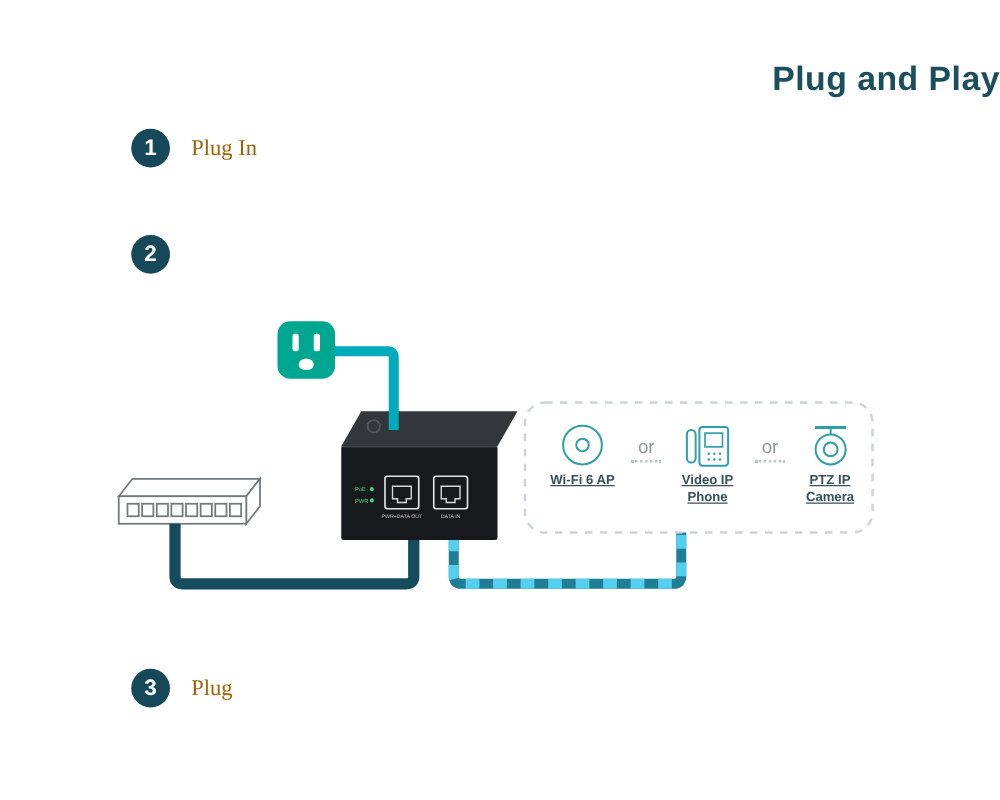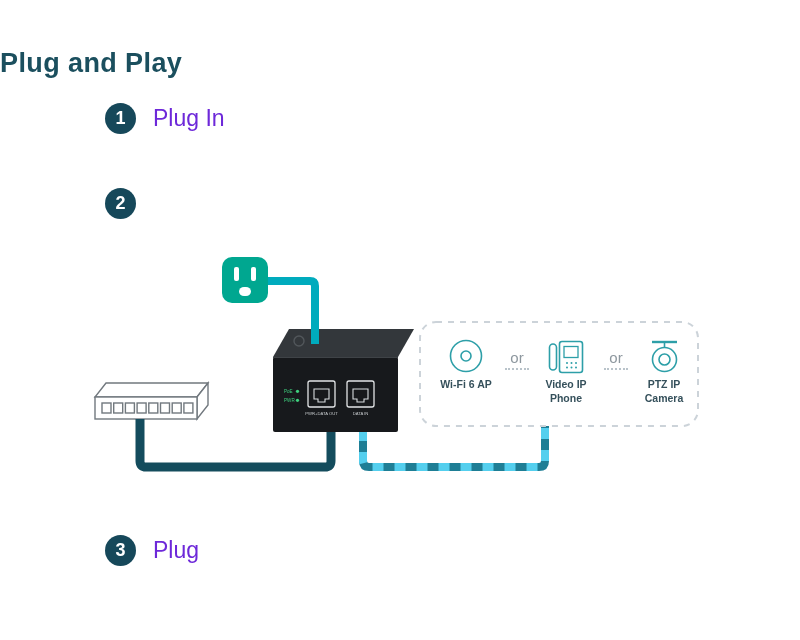--- a/index.html
+++ b/index.html
@@ -1,43 +1,43 @@
 <!DOCTYPE html>
 <html><head>
 <meta charset="utf-8">
 <style>
   html,body{margin:0;padding:0;background:#fff;}
   .canvas{
     position:relative;width:800px;height:640px;background:#ffffff;
     font-family:"Liberation Sans",sans-serif;overflow:hidden;
   }
   .title{
-    position:absolute;top:48px;left:0;width:100%;text-align:left;
+    position:absolute;top:48px;left:0;width:100%;text-align:right;
     font-size:27px;font-weight:bold;color:#1b4f5e;letter-spacing:.4px;
   }
   .step{position:absolute;left:105px;display:flex;align-items:center;gap:17px;}
   .step-badge{
     width:31px;height:31px;border-radius:50%;background:#16485a;color:#fff;
     display:flex;align-items:center;justify-content:center;
     font-size:18px;font-weight:bold;flex:0 0 31px;
   }
-  .step-label{font-size:23px;color:#6d28d9;}
+  .step-label{font-size:18px;color:#a16207;font-family:Liberation Serif, serif;}
   .outlet{
     position:absolute;left:222px;top:257px;width:46px;height:46px;
     background:#00a790;border-radius:10px;
   }
   .outlet .slot{position:absolute;width:5px;height:14px;background:#fff;border-radius:2px;top:10px;}
   .outlet .s1{left:12px;}
   .outlet .s2{left:29px;}
   .outlet .hole{position:absolute;left:17px;top:30px;width:12px;height:9px;background:#fff;border-radius:5px/4.5px;}
   .diagram{position:absolute;left:0;top:0;}
   .diagram text{font-family:"Liberation Sans",sans-serif;}
   .dev-label{
     position:absolute;text-align:center;font-size:10.5px;font-weight:bold;
-    color:#35505b;line-height:1.3;
+    color:#35505b;line-height:1.3;text-decoration:underline;
   }
   .or-sep{position:absolute;width:26px;text-align:center;font-size:15px;color:#8d979e;}
   .or-dots{width:24px;border-bottom:2px dotted #b9c3ca;margin:2px auto 0;}
 </style>
 </head>
 <body>
 
 <div class="canvas">
 
   <div class="title">Plug and Play</div>

